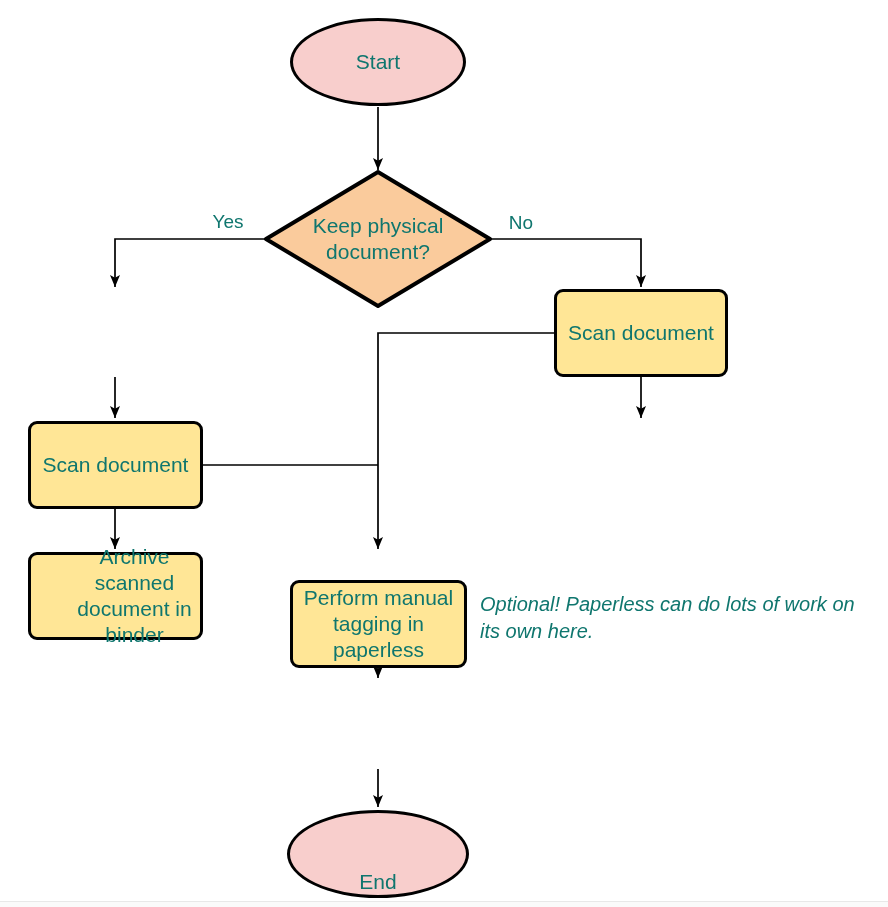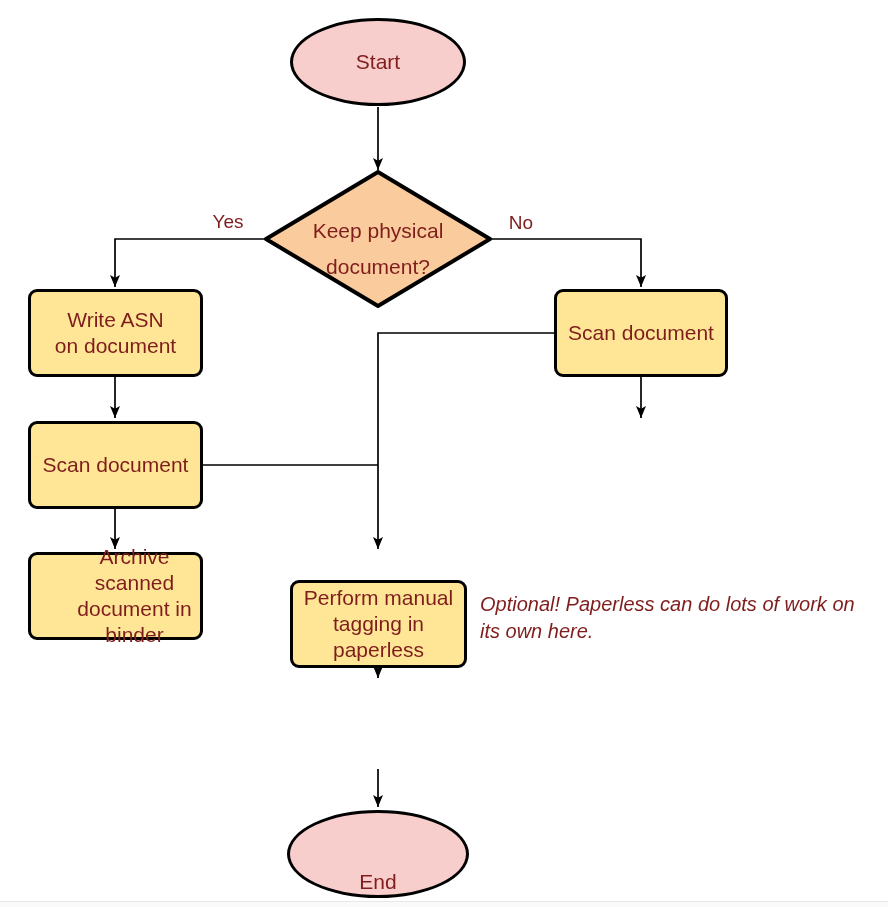--- a/index.html
+++ b/index.html
@@ -3,21 +3,21 @@
 <meta charset="utf-8">
 <style>
   html, body { margin: 0; padding: 0; background: #ffffff; }
   .canvas {
     position: relative;
     width: 888px;
     height: 907px;
     background: #ffffff;
     overflow: hidden;
     font-family: "Liberation Sans", "DejaVu Sans", sans-serif;
-    color: #7f1d1d;
+    color: #0f766e;
   }
   .edge-layer {
     position: absolute;
     left: 0; top: 0;
     width: 888px; height: 907px;
   }
   .edge-layer path.edge {
     stroke: #000000;
     stroke-width: 1.7;
     fill: none;
@@ -45,21 +45,21 @@
   .terminal {
     border: 3.5px solid #000000;
     border-radius: 50%;
   }
   .decision-label {
     position: absolute;
     left: 278px; top: 213px;
     width: 200px; height: 52px;
     text-align: center;
     font-size: 21px;
-    line-height: 36px;
+    line-height: 26px;
     white-space: pre-line;
   }
   .edge-label {
     position: absolute;
     transform: translateX(-50%);
     font-size: 19px;
     line-height: 22px;
     text-align: right;
   }
   .annotation {
@@ -109,24 +109,20 @@
     <span>Start</span>
   </div>
 
   <div class="node terminal" style="left: 287px; top: 810px; width: 182px; height: 88px; background: rgb(248, 206, 204); align-items: flex-end;">
     <span>End</span>
   </div>
 
   <div class="decision-label">Keep physical
 document?</div>
 
-  <div class="node process" style="left: 28px; top: 289px; width: 175px; height: 88px; background: rgb(255, 230, 150);">
-    <span>Write ASN
-on document</span>
-  </div>
 
   <div class="node process" style="left: 28px; top: 421px; width: 175px; height: 88px; background: rgb(255, 230, 150);">
     <span>Scan document</span>
   </div>
 
   <div class="node process" style="left: 28px; top: 552px; width: 175px; height: 88px; background: rgb(255, 230, 150); padding-left: 38px;">
     <span>Archive scanned
 document in
 binder</span>
   </div>

